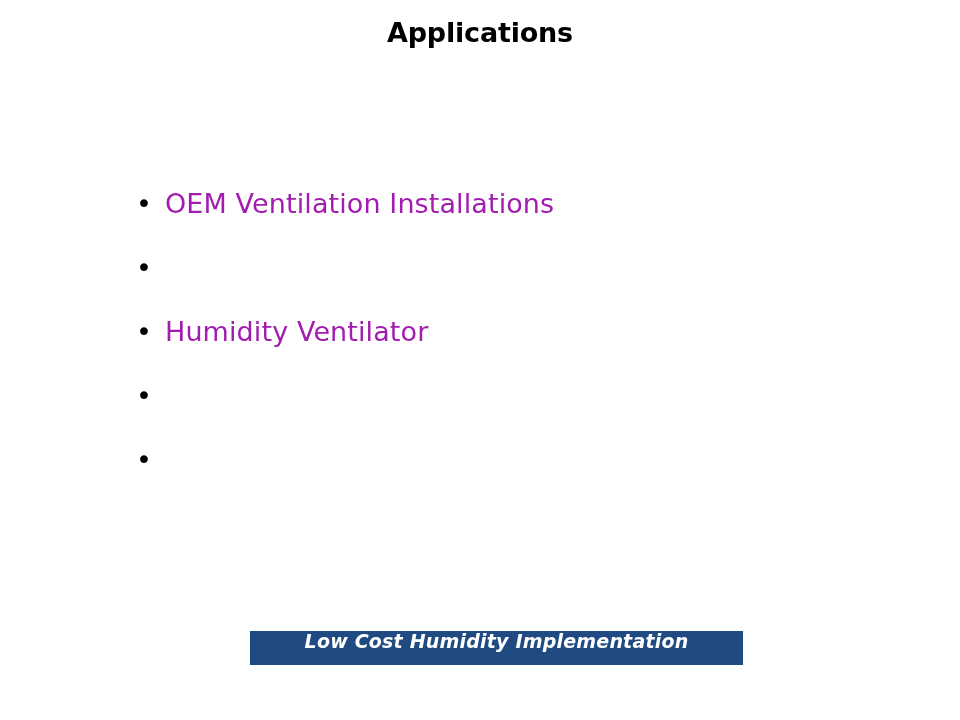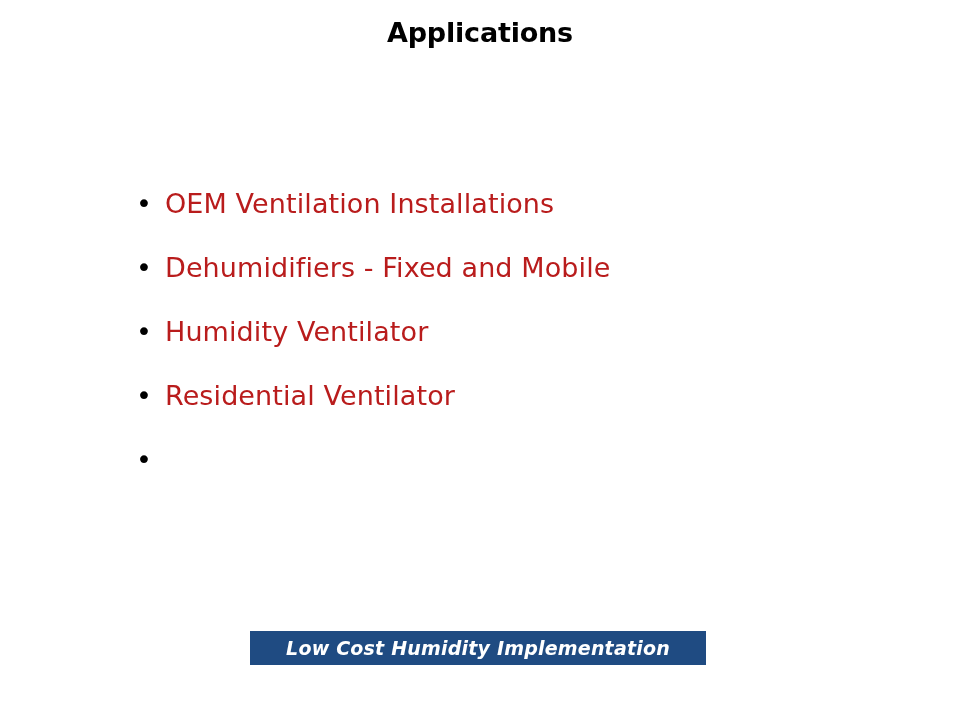--- a/index.html
+++ b/index.html
@@ -61,36 +61,36 @@
     line-height: 38px;
     color: #000000;
     text-align: left;
     padding-left: 4px;
     box-sizing: border-box;
   }
   .bullet-text {
     flex: 1 1 auto;
     font-size: 27px;
     line-height: 38px;
-    color: #b91c1c;
+    color: #a21caf;
     white-space: nowrap;
     font-weight: normal;
     letter-spacing: 0.1px;
   }
 
   
   .footer-banner {
     position: absolute;
     left: 250px;
     top: 631px;
-    width: 456px;
+    width: 493px;
     height: 34px;
     background: #1f4b82;
     display: flex;
-    align-items: center;
+    align-items: flex-start;
     justify-content: center;
     box-sizing: border-box;
   }
   .footer-banner-text {
     font-size: 19px;
     font-weight: bold;
     font-style: italic;
     color: #ffffff;
     line-height: 20px;
     white-space: nowrap;
@@ -106,31 +106,29 @@
 
   <ul class="bullet-list">
 
     <li class="bullet-item">
       <span class="bullet-marker">•</span>
       <span class="bullet-text">OEM Ventilation Installations</span>
     </li>
 
     <li class="bullet-item">
       <span class="bullet-marker">•</span>
-      <span class="bullet-text">Dehumidifiers - Fixed and Mobile</span>
     </li>
 
     <li class="bullet-item">
       <span class="bullet-marker">•</span>
       <span class="bullet-text">Humidity Ventilator</span>
     </li>
 
     <li class="bullet-item">
       <span class="bullet-marker">•</span>
-      <span class="bullet-text">Residential Ventilator</span>
     </li>
 
     <li class="bullet-item">
       <span class="bullet-marker">•</span>
     </li>
 
   </ul>
 
   <div class="footer-banner">
     <span class="footer-banner-text">Low Cost Humidity Implementation</span>

